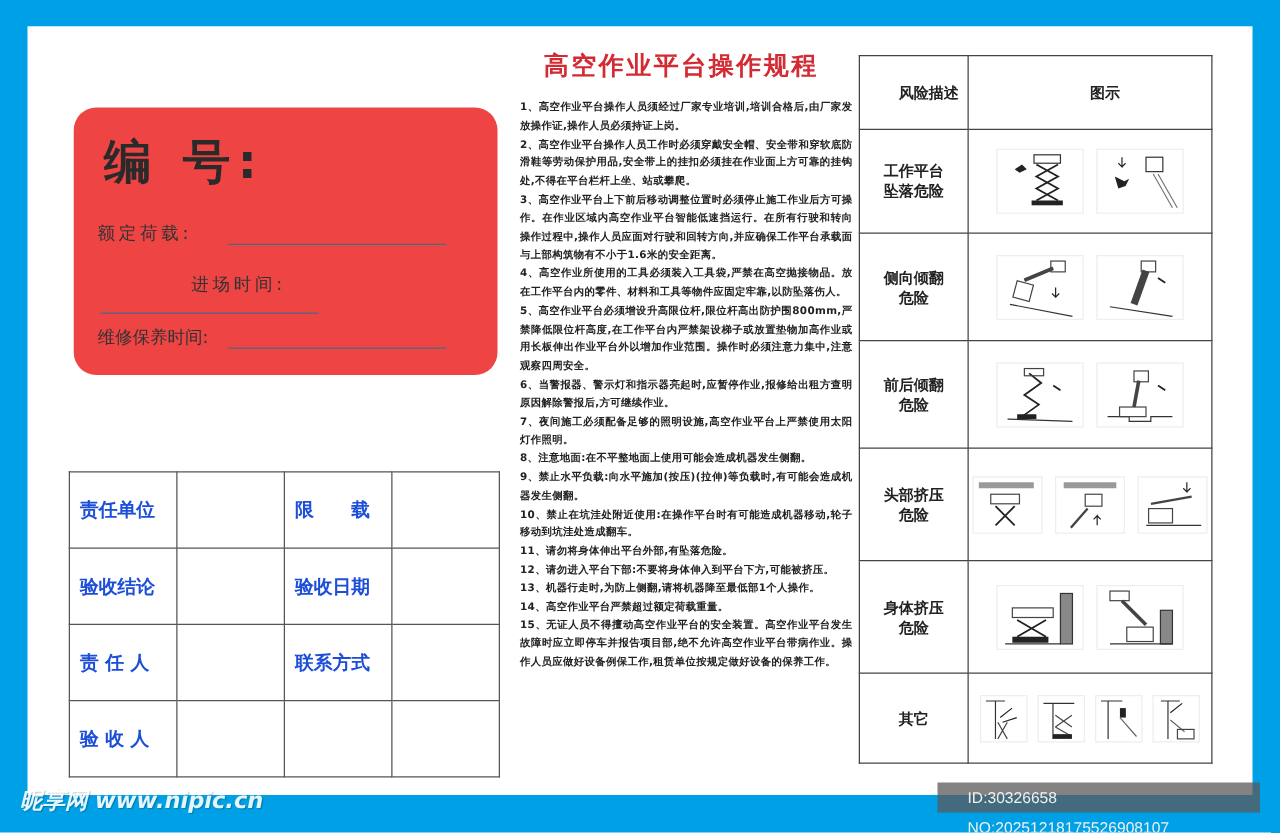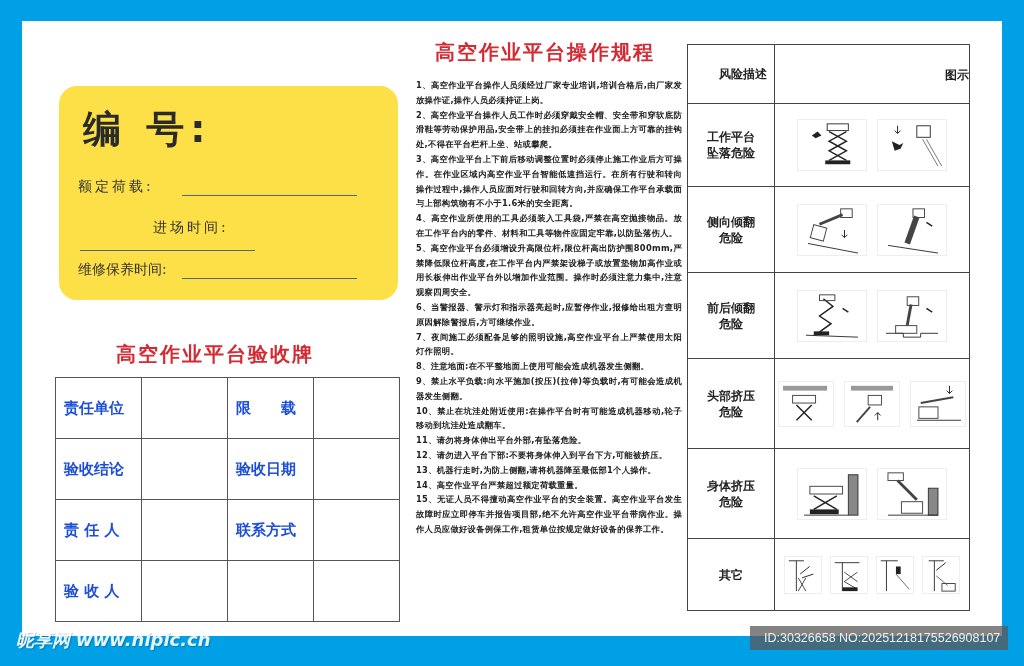--- a/index.html
+++ b/index.html
@@ -1,21 +1,21 @@
 <!DOCTYPE html>
 <html><head>
 <meta charset="utf-8">
 <style>
   * { box-sizing: border-box; margin: 0; padding: 0; }
   html, body { width: 1024px; height: 666px; overflow: hidden; }
   body { background: #00a0e6; font-family: "DejaVu Sans", sans-serif; position: relative; }
   .sheet { position: absolute; left: 22px; top: 21px; width: 980px; height: 615px; background: #ffffff; }
 
   
-  .id-card { position: absolute; left: 37px; top: 65px; width: 339px; height: 214px; background: #fde047; border-radius: 18px; }
+  .id-card { position: absolute; left: 37px; top: 65px; width: 339px; height: 214px; background: #ef4444; border-radius: 18px; }
   .id-title { position: absolute; left: 24px; top: 18px; font-size: 38px; font-weight: bold; color: #2a2a2a; letter-spacing: 6px; }
   .field { position: absolute; left: 19px; font-size: 14px; color: #333; display: flex; align-items: flex-end; }
   .field .lbl { width: 102px; letter-spacing: 3px; white-space: nowrap; }
   .field .lbl.tight { letter-spacing: 0; }
   .field .line { width: 175px; border-bottom: 1px solid #4a6a80; height: 14px; margin-left: 2px; }
 
   
   .acc-title { position: absolute; left: 0; width: 386px; top: 320px; text-align: center; font-size: 20px; font-weight: bold; color: #d32a33; letter-spacing: 2px; }
   table.acc { position: absolute; left: 33px; top: 356px; width: 345px; height: 245px; border-collapse: collapse; }
   table.acc td { border: 1px solid #555; font-size: 15px; font-weight: bold; color: #1d4ed8; padding-left: 8px; }
@@ -25,39 +25,39 @@
 
   
   .rules-title { position: absolute; left: 378px; width: 290px; top: 18px; text-align: center; font-size: 20px; font-weight: bold; color: #d32a33; letter-spacing: 2px; }
   .rules { position: absolute; left: 394px; top: 57px; width: 266px; font-size: 8.3px; line-height: 14.8px; color: #222; font-weight: bold; letter-spacing: 0.3px; }
   .rules p { margin: 0; text-align: justify; }
 
   
   table.risk { position: absolute; left: 665px; top: 23px; width: 283px; border-collapse: collapse; }
   table.risk td { border: 1px solid #444; }
   table.risk td.desc { width: 87px; text-align: center; font-size: 12px; font-weight: bold; color: #222; line-height: 16px; }
-  table.risk td.pics { text-align: right; font-family: Liberation Serif, serif; }
+  table.risk td.pics { text-align: center; font-family: Liberation Serif, serif; }
   table.risk tr.hdr td { height: 59px; }
   table.risk tr.r1 td { height: 83px; }
   table.risk tr.r2 td { height: 86px; }
   table.risk tr.r3 td { height: 86px; }
   table.risk tr.r4 td { height: 90px; }
   table.risk tr.r5 td { height: 90px; }
   table.risk tr.r6 td { height: 72px; }
   .hdr-lbl { font-size: 12px; font-weight: bold; color: #222; margin-left: 24px; }
   .picrow { display: flex; justify-content: center; gap: 10px; align-items: center; }
   .pic { width: 70px; height: 52px; border: 1px solid #eee; background: #fff; }
   .pic.s3 { width: 56px; height: 46px; }
   .pic.s4 { width: 38px; height: 38px; }
   .pic svg { width: 100%; height: 100%; display: block; }
 
   
   .wm-left { position: absolute; left: 16px; top: 628px; font-size: 18px; font-style: italic; font-weight: bold; color: #fff; opacity: 0.9; text-shadow: 1px 1px 1px rgba(0,0,0,0.25); }
   .wm-left .url { font-size: 18px; margin-left: 6px; }
-  .wm-right { position: absolute; left: 750px; top: 626px; width: 258px; height: 24px; background: rgba(90,90,90,0.75); color: #f0f0f0; font-family: "Liberation Sans", sans-serif; font-size: 12.5px; line-height: 24px; padding-left: 14px; }
+  .wm-right { position: absolute; left: 750px; top: 626px; width: 258px; height: 24px; background: rgba(90,90,90,0.75); color: #f0f0f0; font-family: "Liberation Sans", sans-serif; font-size: 12.5px; line-height: 24px; padding-left: 24px; }
 </style>
 </head>
 <body>
 
 <div class="sheet">
 
   <div class="id-card">
     <div class="id-title">编 号:</div>
     <div class="field" style="top:92px;">
       <span class="lbl">额定荷载:</span>
@@ -66,21 +66,20 @@
     <div class="field" style="top:133px;flex-direction:column;">
       <span class="lbl">进场时间:</span>
       <span class="line"></span>
     </div>
     <div class="field" style="top:175px;">
       <span class="lbl tight">维修保养时间:</span>
       <span class="line"></span>
     </div>
   </div>
 
-  <div class="acc-title">高空作业平台验收牌</div>
   <table class="acc">
     <tbody>
         <tr>
       <td class="c0">责任单位</td>
       <td class="c1"></td>
       <td class="c2">限　　载</td>
       <td></td>
     </tr>
     <tr>
       <td class="c0">验收结论</td>

